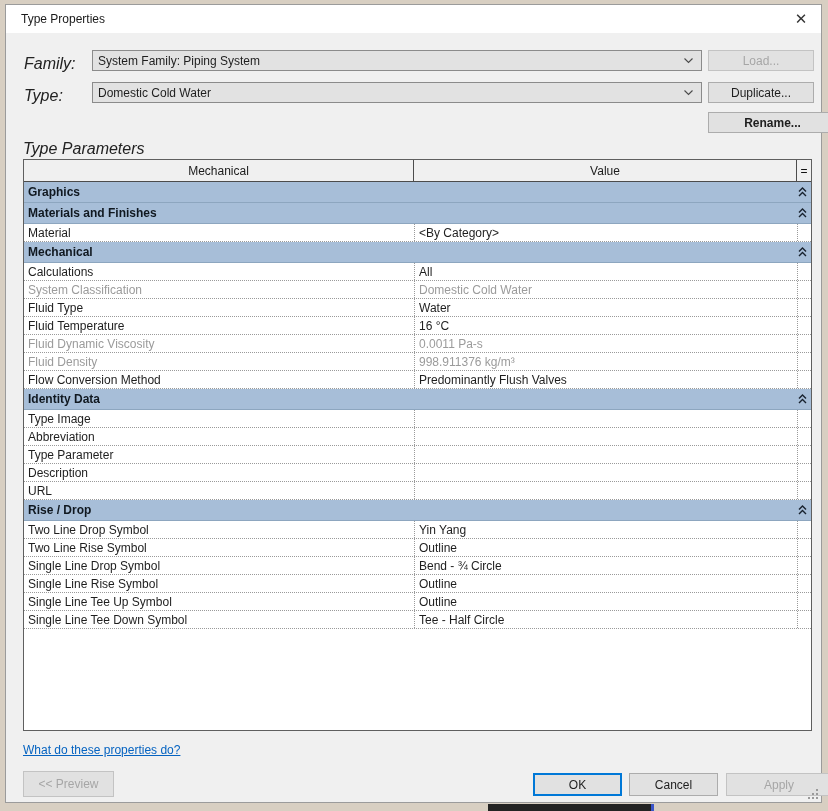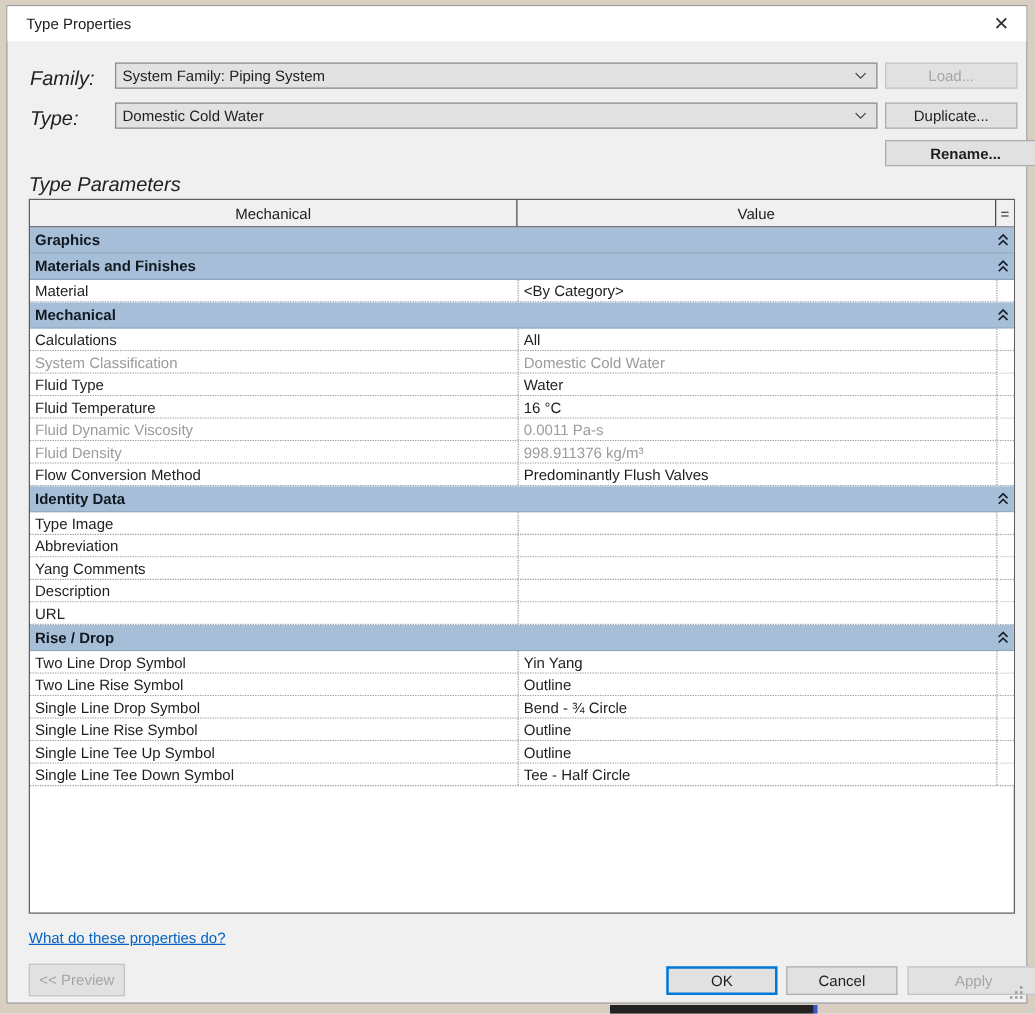--- a/index.html
+++ b/index.html
@@ -218,21 +218,21 @@
           <div class="cell-param">Type Image</div>
           <div class="cell-value"></div>
           <div class="cell-spacer"></div>
         </div>
         <div class="data-row">
           <div class="cell-param">Abbreviation</div>
           <div class="cell-value"></div>
           <div class="cell-spacer"></div>
         </div>
         <div class="data-row">
-          <div class="cell-param">Yang Comments</div>
+          <div class="cell-param">Type Parameter</div>
           <div class="cell-value"></div>
           <div class="cell-spacer"></div>
         </div>
         <div class="data-row">
           <div class="cell-param">Description</div>
           <div class="cell-value"></div>
           <div class="cell-spacer"></div>
         </div>
         <div class="data-row">
           <div class="cell-param">URL</div>
@@ -275,21 +275,21 @@
         <div class="data-row">
           <div class="cell-param">Single Line Tee Down Symbol</div>
           <div class="cell-value">Tee - Half Circle</div>
           <div class="cell-spacer"></div>
         </div>
       </div>
   </div>
 
   <a class="help-link">What do these properties do?</a>
 
-  <button class="btn disabled" style="left:17px; top:766px; width:77px; height:26px;">&lt;&lt; Preview</button>
+  <button class="btn disabled" style="left:17px; top:766px; width:91px; height:26px;">&lt;&lt; Preview</button>
   <button class="btn default-ok" style="left:527px; top:768px; width:89px; height:23px;">OK</button>
   <button class="btn" style="left:623px; top:768px; width:89px; height:23px;">Cancel</button>
   <button class="btn disabled" style="left:720px; top:768px; width:106px; height:23px;">Apply</button>
 
   <div class="grip">
       <i></i>
       <i></i>
       <i></i>
       <i></i>
       <i></i>

